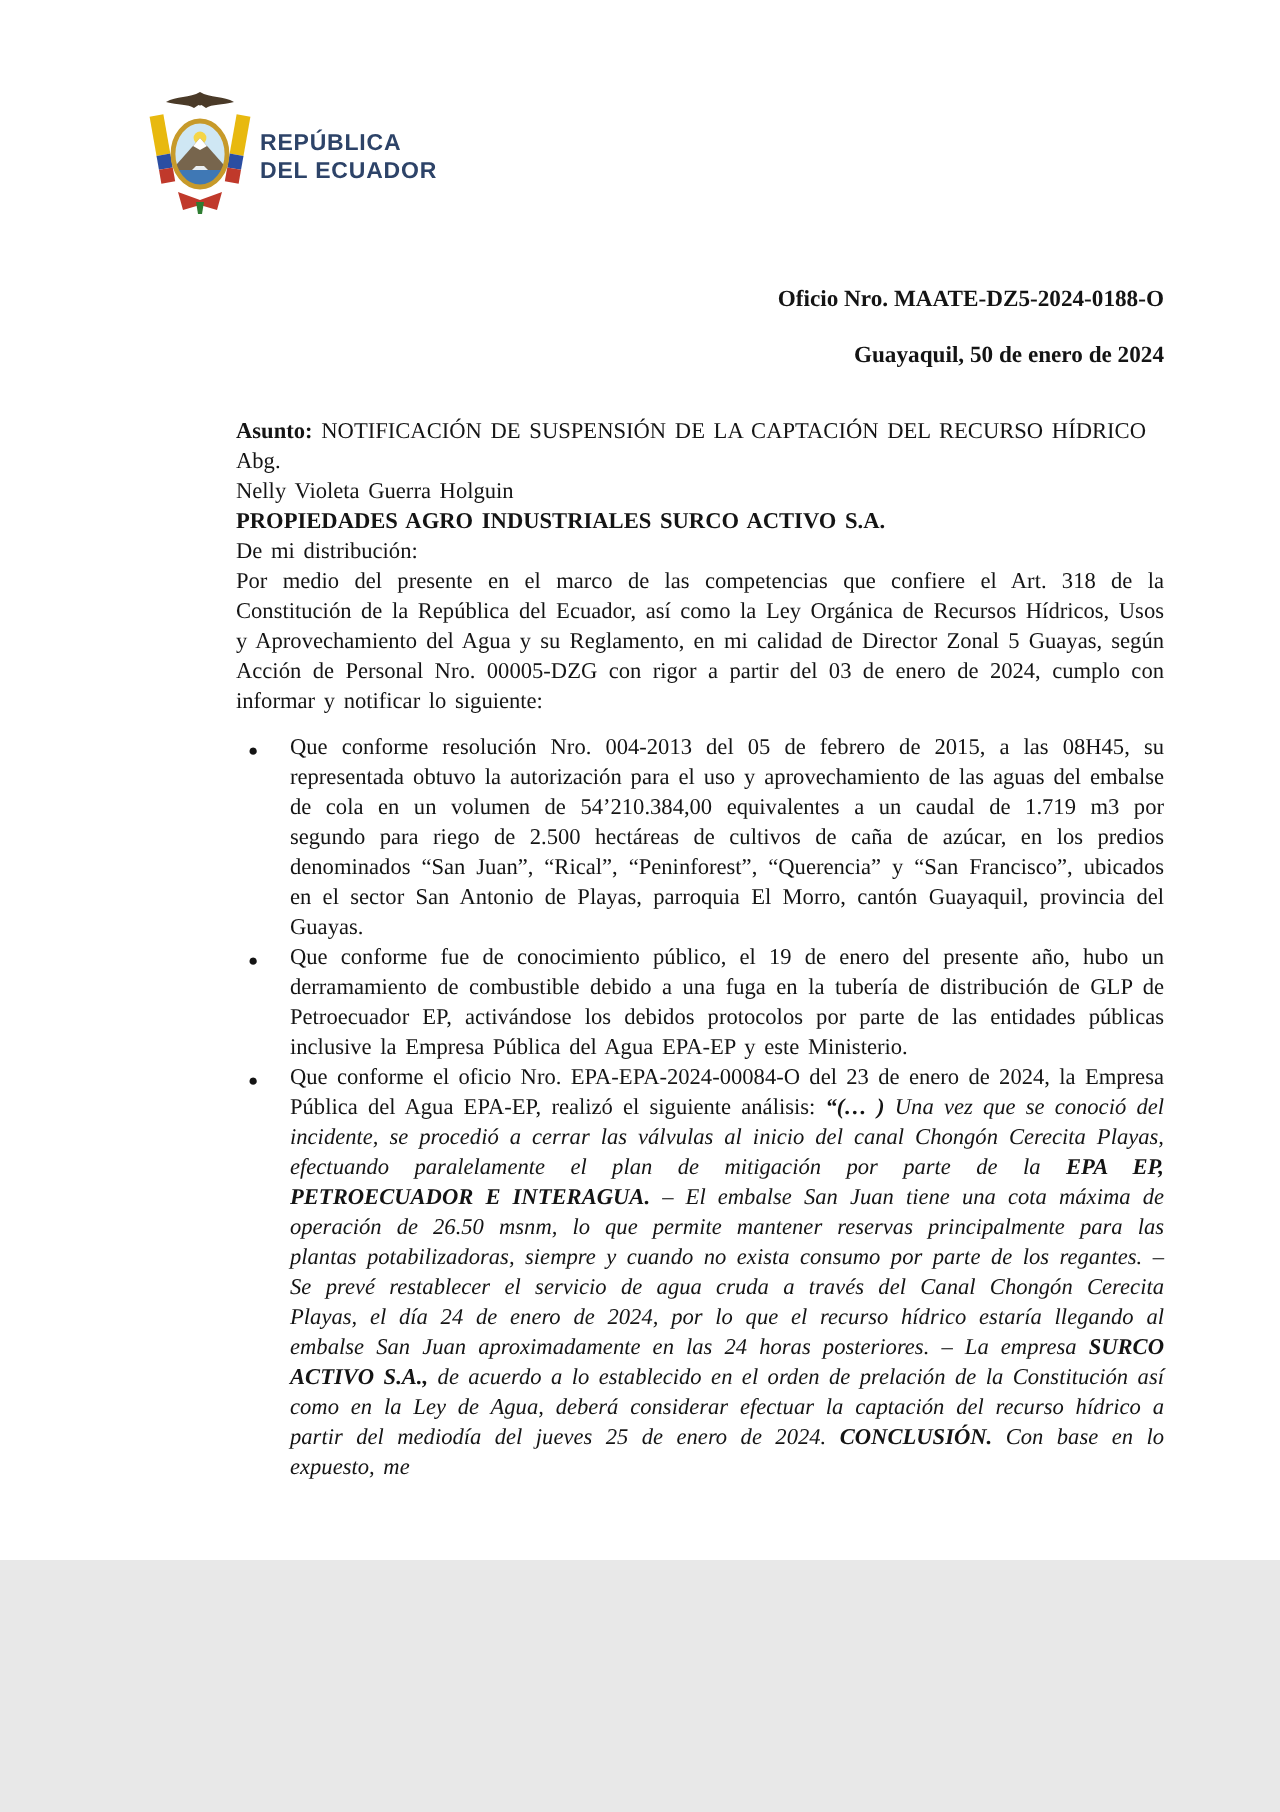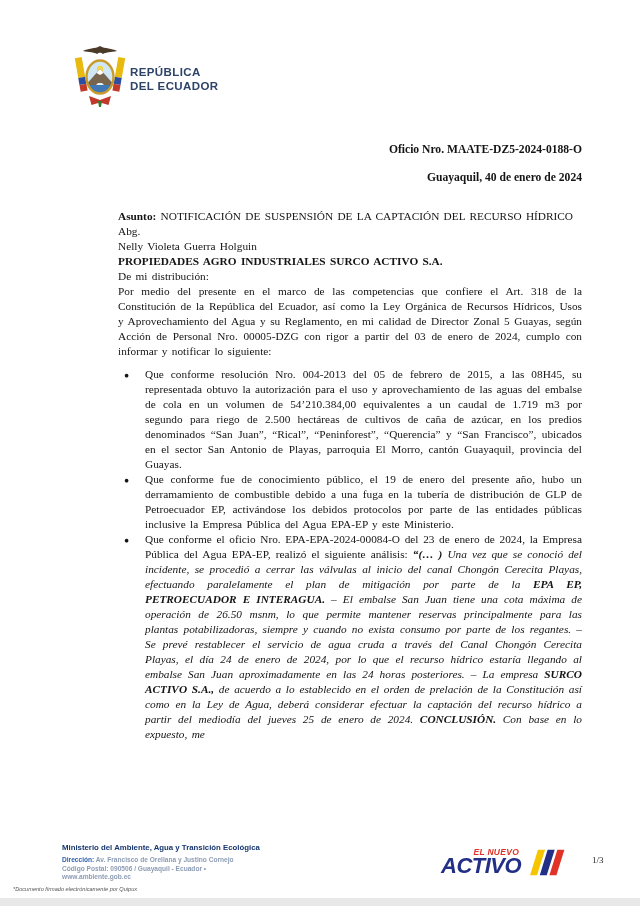--- a/index.html
+++ b/index.html
@@ -1,17 +1,17 @@
 <!DOCTYPE html>
 <html><head>
 <meta charset="utf-8">
 <style>
   html,body{margin:0;padding:0;background:#e8e8e8;}
   .page{
-    position:relative;width:640px;height:898px;background:#ffffff;
+    position:relative;width:640px;height:780px;background:#ffffff;
     overflow:hidden;font-family:"Liberation Serif",serif;color:#141414;
     margin:0 auto;
     text-decoration:underline;
   }
   
   .coat{position:absolute;left:74px;top:44px;}
   .wordmark{
     position:absolute;left:130px;top:66px;
     font-family:"Liberation Sans",sans-serif;font-weight:bold;
     font-size:11.5px;line-height:13.5px;letter-spacing:.4px;color:#2d4368;
@@ -112,21 +112,21 @@
       <path d="M15 52 L26 56 L37 52 L34.5 61 L26 58.5 L17.5 61 Z" fill="#c0392b"></path>
       <path d="M24 57 L28 57 L27 63 L25 63 Z" fill="#2e7d32"></path>
     </svg>
   </div>
   <div class="wordmark">
     <div>REPÚBLICA</div>
     <div>DEL ECUADOR</div>
   </div>
 
   <div class="oficio-line">Oficio Nro. MAATE-DZ5-2024-0188-O</div>
-  <div class="date-line">Guayaquil, 40 de enero de 2024</div>
+  <div class="date-line">Guayaquil, 50 de enero de 2024</div>
 
   <div class="body">
 
     <p class="subject"><span class="lbl">Asunto:</span><span> NOTIFICACIÓN DE SUSPENSIÓN DE LA CAPTACIÓN DEL RECURSO HÍDRICO</span></p>
 
     <div class="recipient">
       <div>Abg.</div>
       <div>Nelly Violeta Guerra Holguin</div>
       <div class="bold">PROPIEDADES AGRO INDUSTRIALES SURCO ACTIVO S.A.</div>
     </div>

